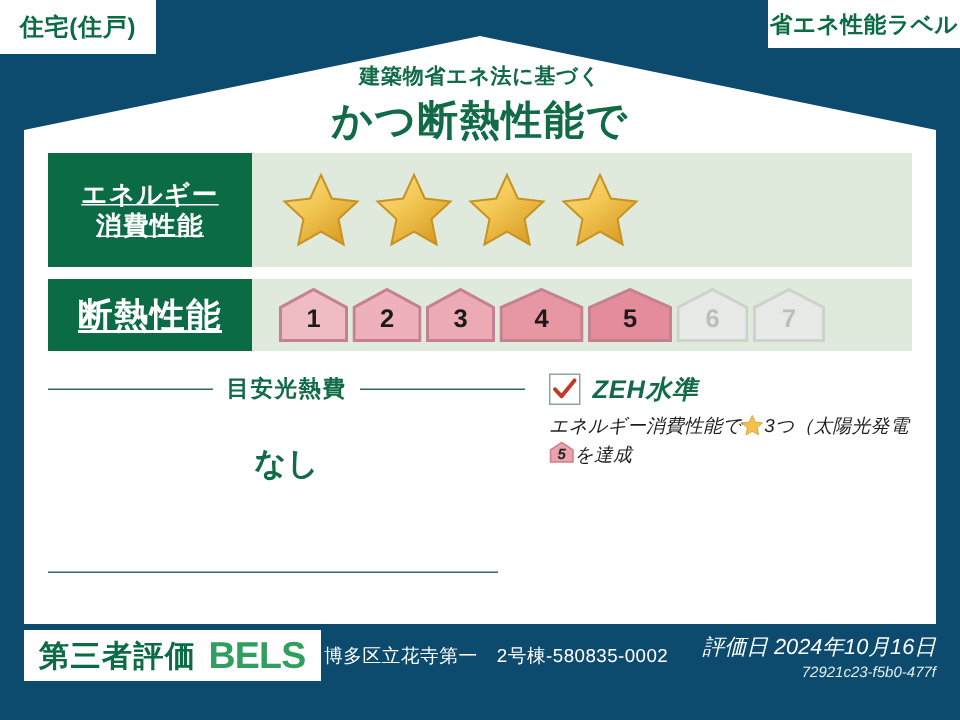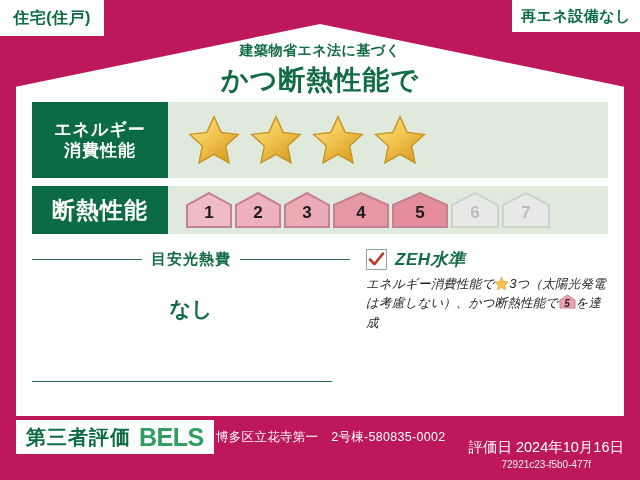--- a/index.html
+++ b/index.html
@@ -12,21 +12,21 @@
     height: 480px;
     background: #0a6b45;
     font-family: "Liberation Sans", "DejaVu Sans", sans-serif;
     overflow: hidden;
     position: relative;
   }
   .label-root {
     position: absolute;
     left: 0; top: 0;
     width: 640px; height: 480px;
-    background: #be185d;
+    background: #0c4a6e;
   }
 
   
   .corner-tag {
     position: absolute;
     background: #ffffff;
     color: #0a6b45;
     font-weight: bold;
     display: flex;
     align-items: center;
@@ -91,20 +91,21 @@
     color: #ffffff;
     font-weight: bold;
     display: flex;
     flex-direction: column;
     align-items: center;
     justify-content: center;
     width: 136px;
     flex: 0 0 136px;
     line-height: 1.25;
     letter-spacing: 1px;
+    text-decoration: underline;
   }
   .row-energy .perf-label { font-size: 17px; }
   .row-insul .perf-label  { font-size: 23px; }
 
   .perf-value {
     flex: 1;
     display: flex;
     align-items: center;
     padding-left: 18px;
   }
@@ -274,34 +275,35 @@
     position: absolute;
     left: 216px;
     top: 15px;
     color: #ffffff;
     font-size: 12.5px;
     letter-spacing: 0.3px;
   }
   .eval-block {
     position: absolute;
     right: 16px;
-    top: 24px;
-    text-align: center;
+    top: 8px;
+    text-align: right;
     color: #ffffff;
+    font-style: italic;
   }
   .eval-date { font-size: 14.5px; }
   .eval-id   { font-size: 10px; margin-top: 2px; color: #e3efe9; }
 </style>
 </head>
 <body>
 
 <div class="label-root">
 
   <div class="corner-tag tag-left">住宅(住戸)</div>
-  <div class="corner-tag tag-right">再エネ設備なし</div>
+  <div class="corner-tag tag-right">省エネ性能ラベル</div>
 
   <div class="house-card">
 
     <div class="title-block">
       <div class="title-sub">建築物省エネ法に基づく</div>
       <div class="title-main">かつ断熱性能で</div>
     </div>
 
     <div class="perf-row row-energy">
       <div class="perf-label">
@@ -425,21 +427,21 @@
             <span class="checkbox">
               <svg width="19" height="19" viewBox="0 0 19 19">
                 <path d="M3 9.5 L7.4 14.2 L16 3.6" fill="none" stroke="#c0392b" stroke-width="2.6" stroke-linecap="round" stroke-linejoin="round"></path>
               </svg>
             </span>
             <span class="zeh-title">ZEH水準</span>
           </div>
           <div class="zeh-desc">
             <span>エネルギー消費性能で</span><span class="inline-star"><svg width="15" height="15" viewBox="0 0 24 24">
                   <path d="M12 1.6 L15.2 8.6 L22.8 9.5 L17.2 14.7 L18.7 22.2 L12 18.4 L5.3 22.2 L6.8 14.7 L1.2 9.5 L8.8 8.6 Z" fill="#f2c14e" stroke="#d9a233" stroke-width="1"></path>
-                </svg></span><span>3つ（太陽光発電</span><br><span>は考慮しない）、かつ断熱性能で</span><span class="inline-badge"><svg width="17" height="15" viewBox="0 0 17 15">
+                </svg></span><span>3つ（太陽光発電</span><br><span class="inline-badge"><svg width="17" height="15" viewBox="0 0 17 15">
                   <path d="M1 14 L1 6 L8.5 1 L16 6 L16 14 Z" fill="#eaa2ad" stroke="#c9818d" stroke-width="1"></path>
                 </svg><span>5</span></span><span>を達成</span>
           </div>
         </div>
 
         <div class="nze-block">
         </div>
 
       </div>
     </div>

